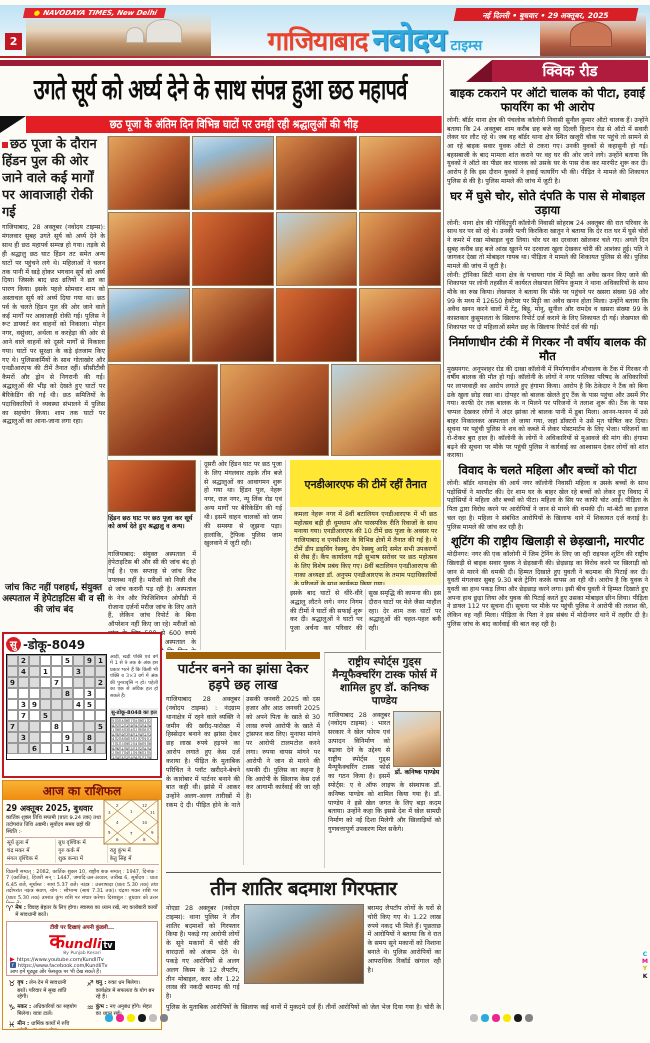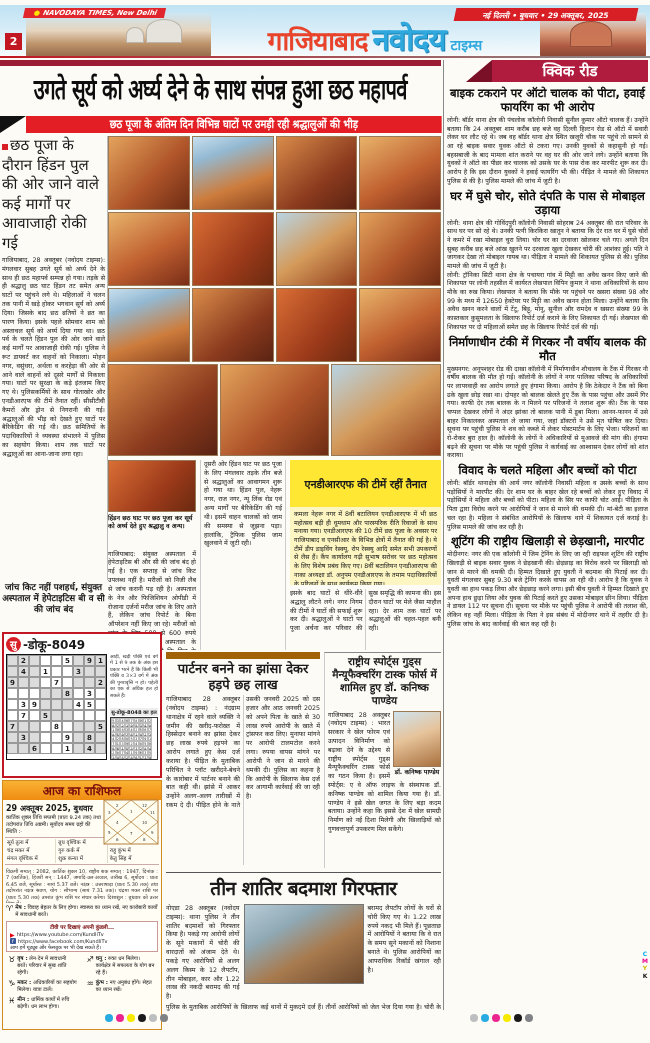--- a/index.html
+++ b/index.html
@@ -37,21 +37,21 @@
     white-space:nowrap;text-align:center;font-size:28px;font-weight:900;color:#0d0d0d;
     letter-spacing:-1px;height:44px;line-height:44px;}
   .lead-sub-wedge{left:0;top:116px;width:0;height:0;border-top:17px solid #111;
     border-right:26px solid transparent;}
   .lead-subhead{left:26px;top:116px;width:489px;height:17px;background:#e31e24;color:#fff;
     font-weight:bold;font-size:11.5px;line-height:17px;text-align:center;white-space:nowrap;
     transform:scaleX(0.85);transform-origin:0 50%;}
 
   
   .leftcol{left:2px;top:136px;width:103px;height:444px;overflow:hidden;border-right:1px solid #bbb;padding-right:2px;}
-  .lc-head{font-size:15px;font-weight:normal;line-height:1.3;margin-bottom:3px;}
+  .lc-head{font-size:13px;font-weight:bold;line-height:1.3;margin-bottom:3px;}
   .redsq{display:inline-block;width:6px;height:6px;background:#d91f26;margin-right:2px;}
   .tinytext{font-size:6.3px;line-height:1.4;text-align:justify;color:#222;}
   .leftcol2{left:2px;top:582px;width:103px;height:48px;overflow:hidden;}
   .lc2-head{font-size:8.8px;font-weight:bold;text-align:center;line-height:1.25;}
 
   
   .collage{left:108px;top:136px;width:333px;}
   .prow{display:flex;gap:2px;margin-bottom:2px;}
   .ph{flex:1;border:1px solid #9a7a56;box-sizing:border-box;}
   .r1{height:74px;} .r2{height:74px;} .r3{height:74px;} .r4{height:92px;}
@@ -489,20 +489,24 @@
       <div>शुक्र कन्या में</div>
       <div>केतु सिंह में</div>
     </div>
     <div class="panchang">विक्रमी सम्वत् : 2082, कार्तिक शुक्ल 10, राष्ट्रीय शक सम्वत् : 1947, दिनांक : 7 (कार्तिक), हिजरी सन् : 1447, जमादि-उल-अव्वल, तारीख 6, सूर्योदय : प्रातः 6.45 बजे, सूर्यास्त : सायं 5.37 बजे। नक्षत्र : उत्तराषाढ़ा (प्रातः 5.30 तक) तथा तदोपरांत नक्षत्र श्रवण, योग : सौभाग्य (सायं 7.31 तक)। चंद्रमा मकर राशि पर (प्रातः 5.30 तक) उपरांत कुंभ राशि पर संचार करेगा। दिशाशूल : बुधवार को उत्तर दिशा में।</div>
     <div class="sign">
       <span class="glyph">♈</span>
       <span><b>मेष :</b> <span>विवाह बेहतर के लिए होगा। स्वास्थ्य का ध्यान रखें, नए कारोबारी कार्यों में सावधानी बरतें।</span></span>
     </div>
     <div class="kads">
       <div class="tag">टीवी पर दिखाएं अपनी कुंडली...</div>
+      <div class="klogo">
+        <span class="k1">क</span><span class="k2">undli</span><span class="k3">tv</span>
+        <span class="k4">By Punjab Kesari</span>
+      </div>
       <div class="klink">
           <span class="yt">▶</span>
           <span>https://www.youtube.com/KundliTv</span>
         </div>
       <div class="klink">
           <span class="fb">f</span>
           <span>https://www.facebook.com/KundliTv</span>
         </div>
       <div class="klink">
           <span>आप हमें यूट्यूब और फेसबुक पर भी देख सकते हैं।</span>

